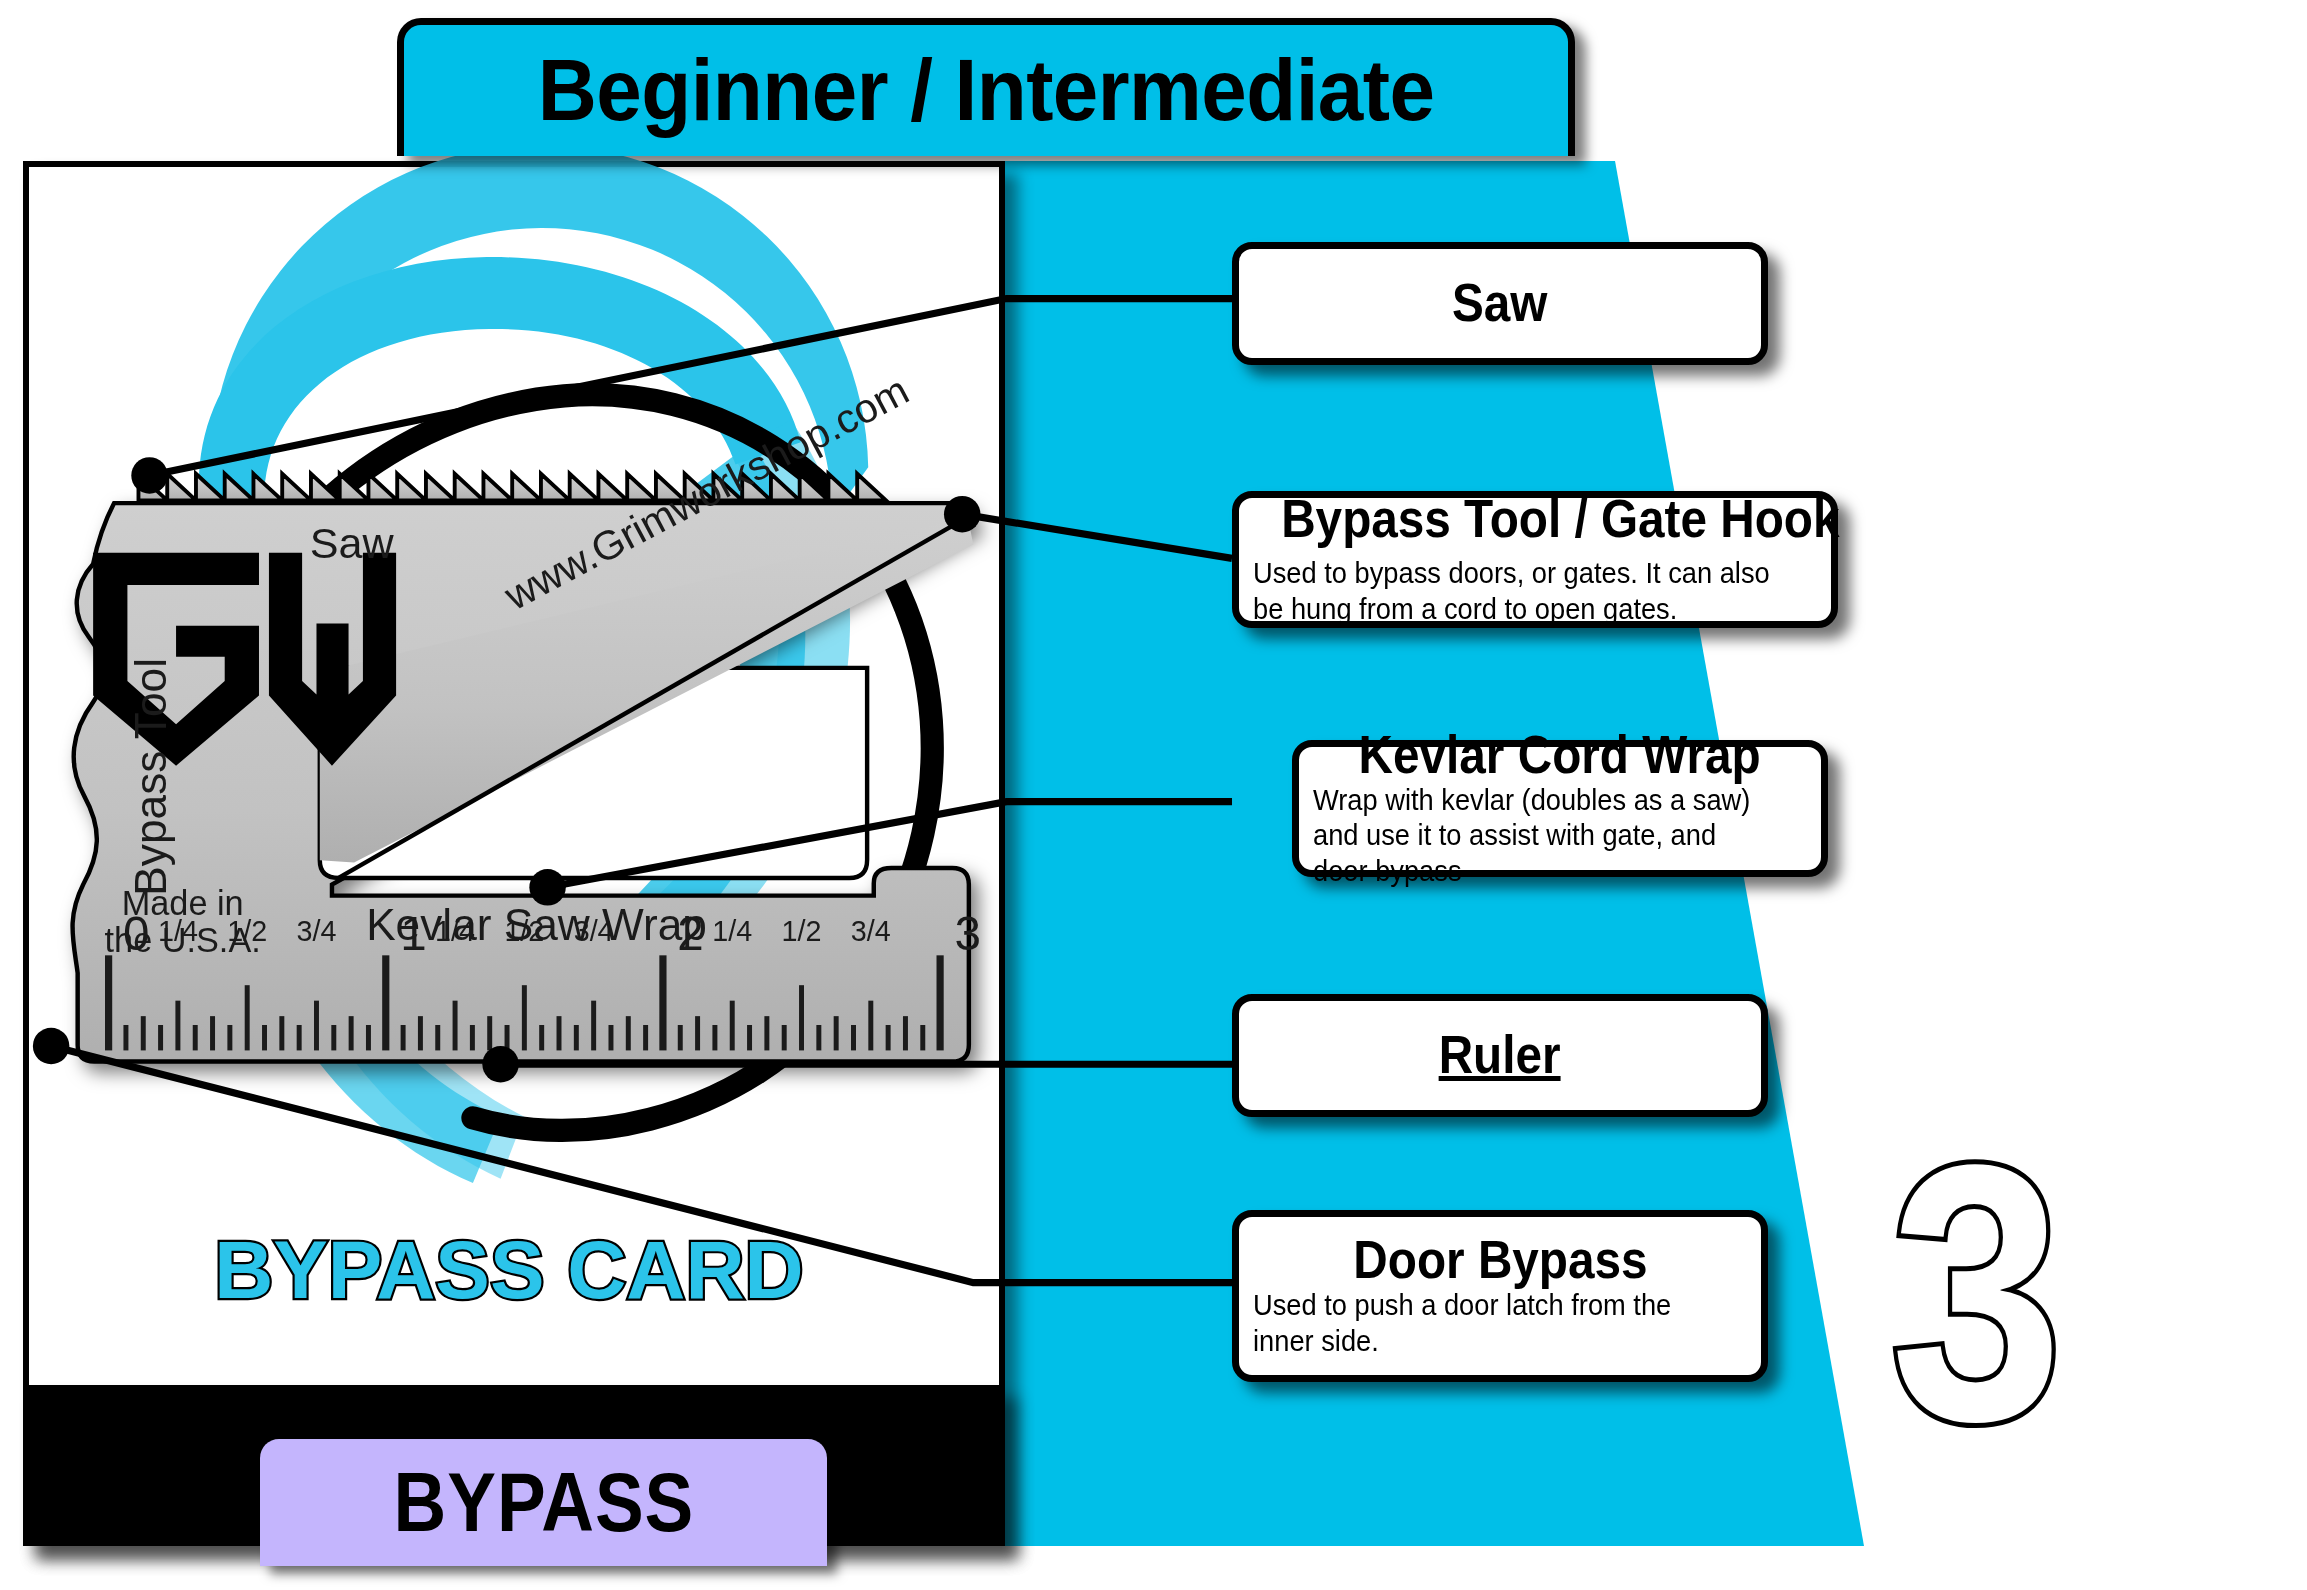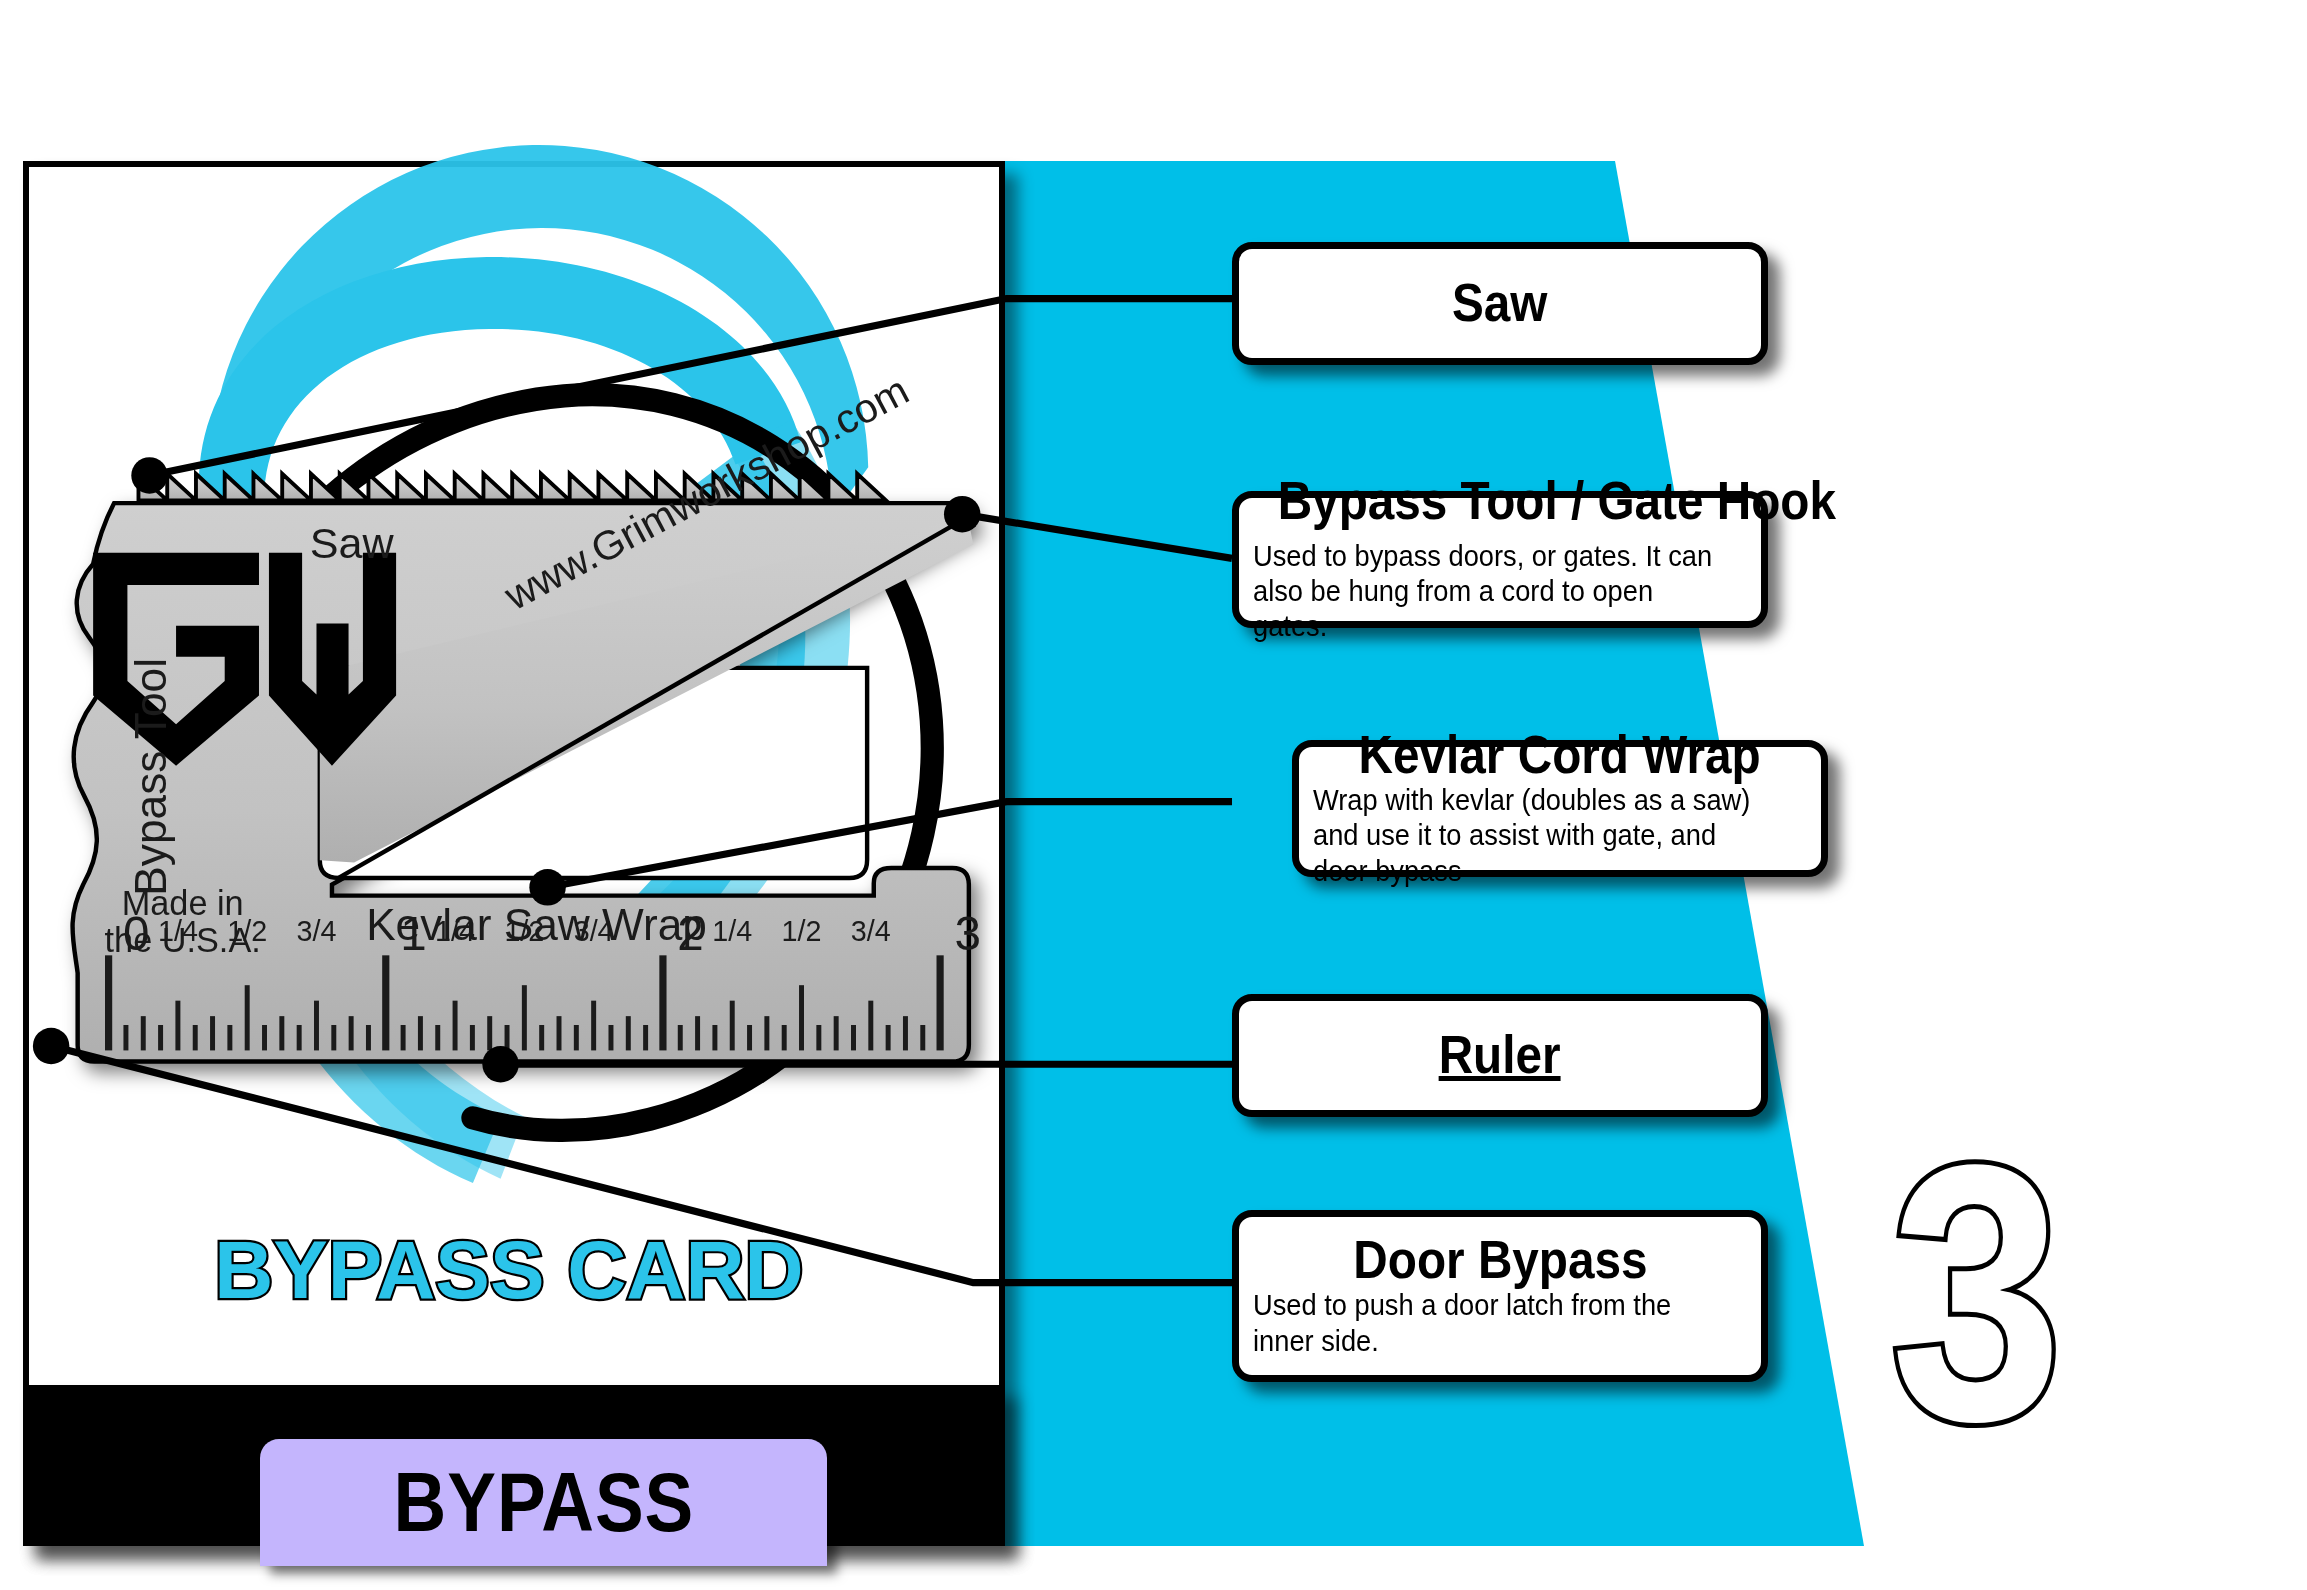--- a/index.html
+++ b/index.html
@@ -65,21 +65,21 @@
     font-size:53px;font-weight:bold;color:#000;text-align:center;
     line-height:1.02;transform:scaleX(.9);white-space:nowrap;
   }
   .callout.has-body .c-title{text-align:center;}
   .callout .c-body{
     font-size:29px;color:#000;line-height:1.22;text-align:left;
     transform:scaleX(.94);transform-origin:left center;margin-top:1.1px;
   }
 
   #callout-saw        {left:1232px;top:242px;  width:536px;height:123px;}
-  #callout-bypass     {left:1232px;top:491px;  width:536px;height:137px;gap:9px;}
+  #callout-bypass     {left:1232px;top:491px;  width:606px;height:137px;gap:9px;}
   #callout-kevlar     {left:1292px;top:740px; width:536px;height:137px;}
   #callout-ruler      {left:1232px;top:994px; width:536px;height:123px;text-decoration:underline;}
   #callout-door       {left:1232px;top:1210px; width:536px;height:172px;align-items:center;}
 
   
   .big-number{
     position:absolute;left:1875px;top:1147px;
     font-size:365px;font-weight:bold;line-height:.8;
     color:#ffffff;
     -webkit-text-stroke:10px #000;
@@ -285,20 +285,23 @@
       <circle cx="270" cy="860" r="33"></circle>
       <circle cx="1740" cy="930" r="33"></circle>
       <circle cx="990" cy="1605" r="33"></circle>
       <circle cx="905" cy="1925" r="33"></circle>
       <circle cx="92" cy="1892" r="33"></circle>
     </g>
 
     <text id="product-name-text" x="920" y="2348" font-family="&quot;Liberation Sans&quot;, sans-serif" font-size="148" font-weight="bold" text-anchor="middle" fill="#2BC4EA" stroke="#000" stroke-width="8" paint-order="stroke fill" transform="scale(1,1)">BYPASS CARD</text>
   </svg>
 
+  <div class="title-banner">
+    <span>Beginner / Intermediate</span>
+  </div>
 
   <div class="callout" id="callout-saw">
     <div class="c-title">Saw</div>
   </div>
 
   <div class="callout has-body" id="callout-bypass">
     <div class="c-title">Bypass Tool / Gate Hook</div>
     <div class="c-body">Used to bypass doors, or gates. It can also be hung from a cord to open gates.</div>
   </div>
 

